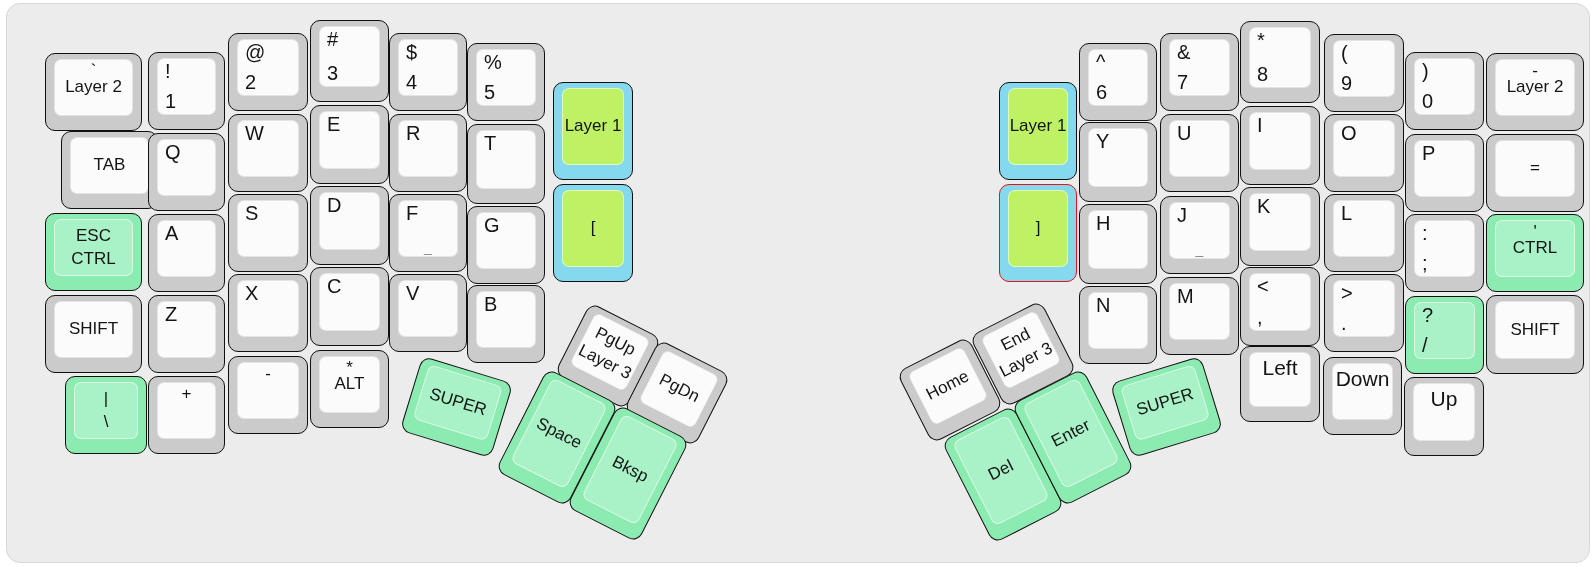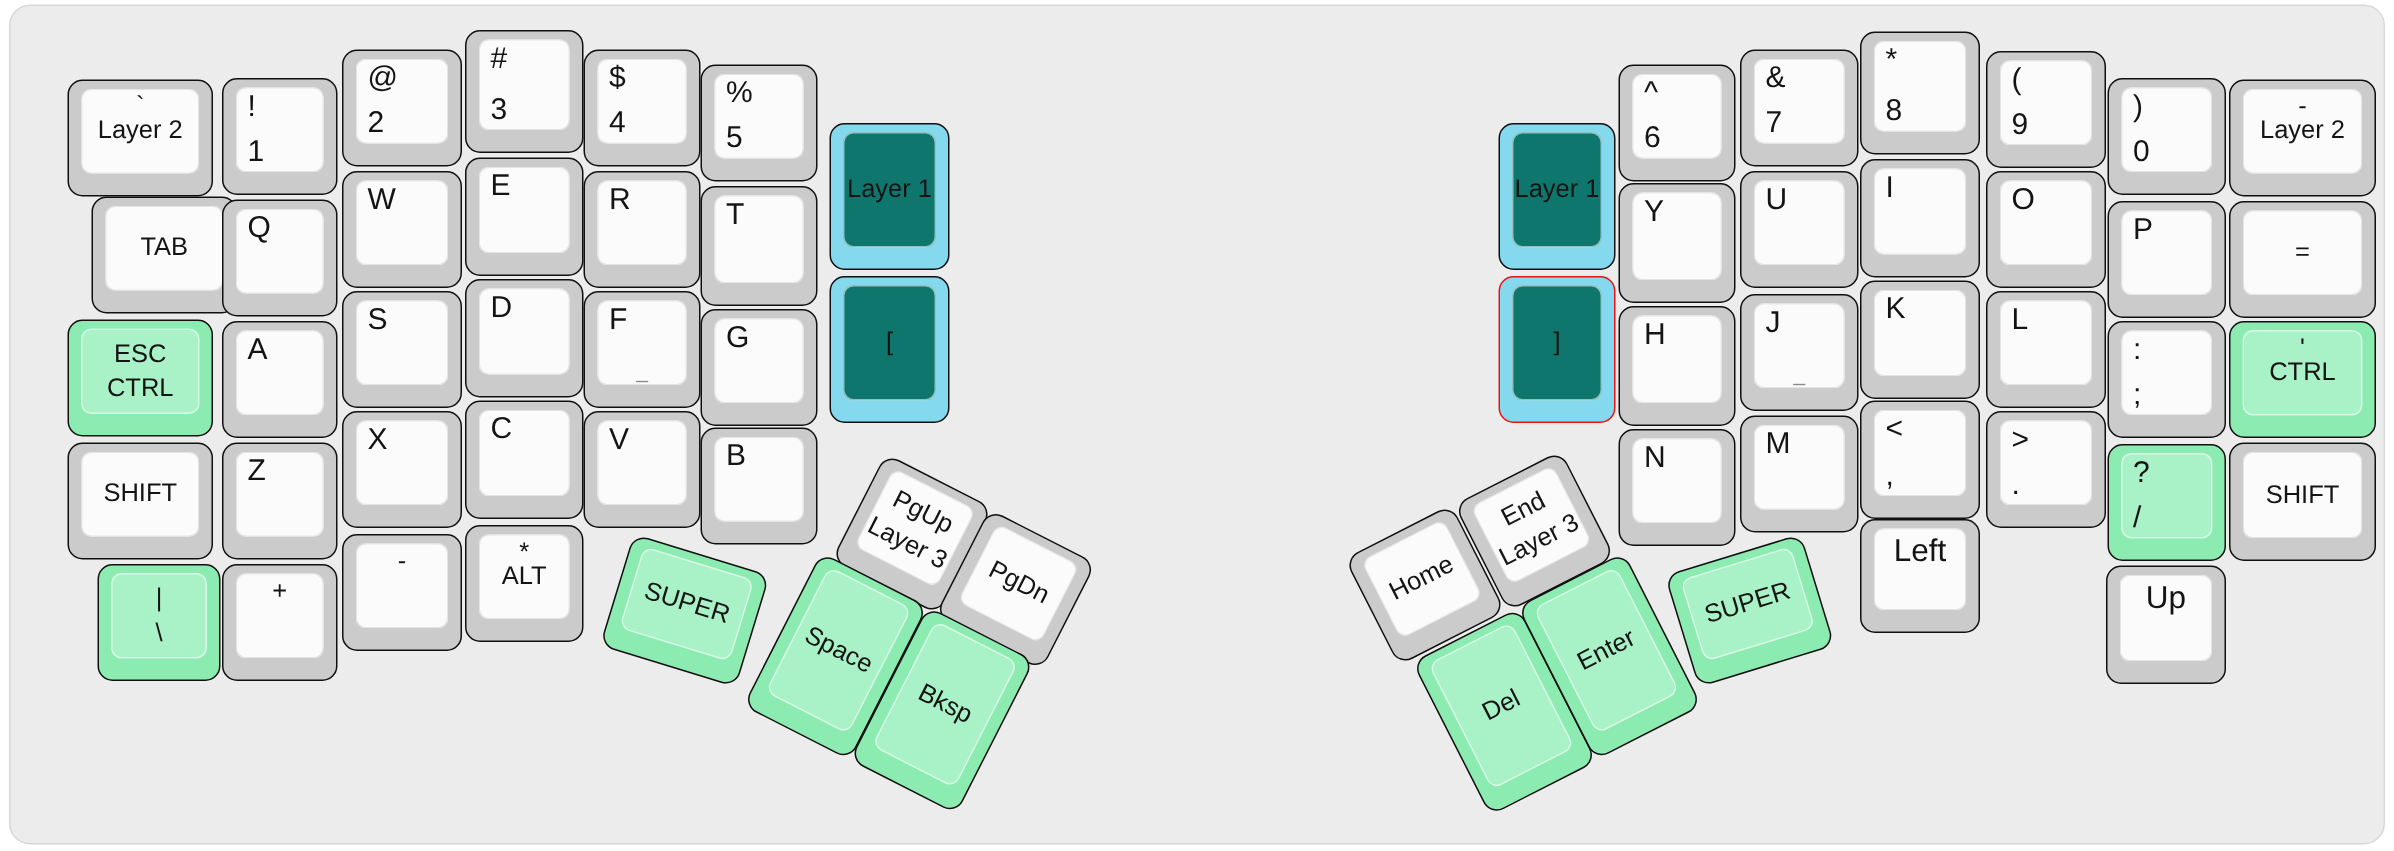--- a/index.html
+++ b/index.html
@@ -20,21 +20,21 @@
   .key.white{background:#cbcbcb;}
   .key.green{background:#8cebb1;}
   .key.blue{background:#85d9ee;}
   .key.selected{border-color:#ee1111;}
   .keytop{
     position:absolute;left:8px;right:8px;top:5px;bottom:14px;
     border-radius:7px;border:1px solid rgba(0,0,0,0.09);
   }
   .white .keytop{background:#fbfbfb;}
   .green .keytop{background:#a9f1c7;border-color:rgba(255,255,255,0.55);}
-  .blue  .keytop{background:#0f766e;border-color:rgba(255,255,255,0.55);text-decoration:underline;}
+  .blue  .keytop{background:#bef264;border-color:rgba(255,255,255,0.55);text-decoration:underline;}
   .lg{position:absolute;color:#141414;}
   .lg.tl{top:1px;left:7px;font-size:20px;line-height:1.1;}
   .lg.bl{bottom:2px;left:7px;font-size:20px;line-height:1.1;}
   .lg.tc{top:2px;left:0;right:0;text-align:center;font-size:17px;line-height:1.1;}
   .lg.tc.big{font-size:21px;top:3px;}
   .lg.c{
     inset:0;display:flex;align-items:center;justify-content:center;
     text-align:center;font-size:17px;line-height:1.3;white-space:pre-line;
   }
   .lg.bc{bottom:1px;left:0;right:0;text-align:center;font-size:14px;color:#8a8a8a;}
@@ -324,20 +324,25 @@
       <div class="keytop">
         <div class="lg tl">L</div>
       </div>
     </div>
     <div class="key white" style="left: 1317px; top: 270px; width: 80px; height: 78px;">
       <div class="keytop">
         <div class="lg tl">&gt;</div>
         <div class="lg bl">.</div>
       </div>
     </div>
+    <div class="key white" style="left: 1316px; top: 353px; width: 79px; height: 78px;">
+      <div class="keytop">
+        <div class="lg tc big">Down</div>
+      </div>
+    </div>
     <div class="key white" style="left: 1398px; top: 48px; width: 79px; height: 78px;">
       <div class="keytop">
         <div class="lg tl">)</div>
         <div class="lg bl">0</div>
       </div>
     </div>
     <div class="key white" style="left: 1398px; top: 130px; width: 79px; height: 78px;">
       <div class="keytop">
         <div class="lg tl">P</div>
       </div>

